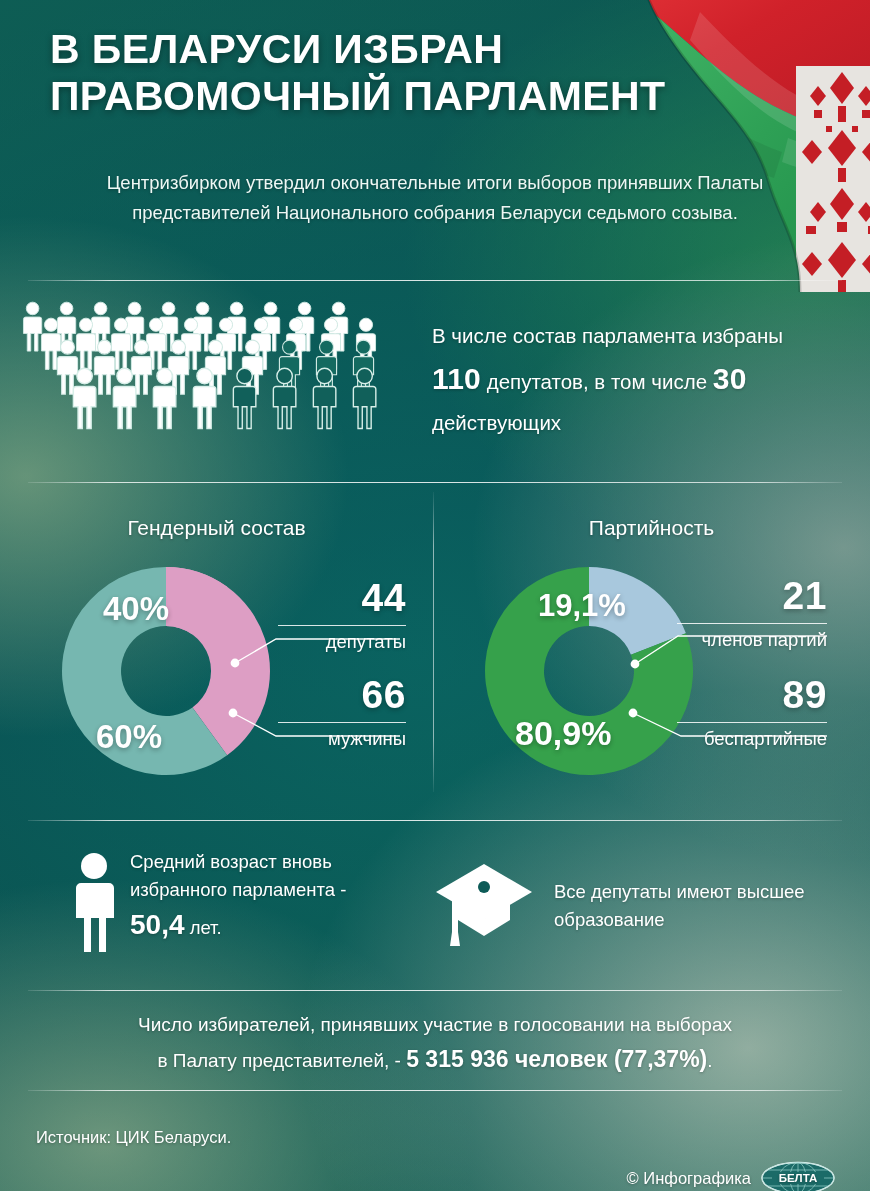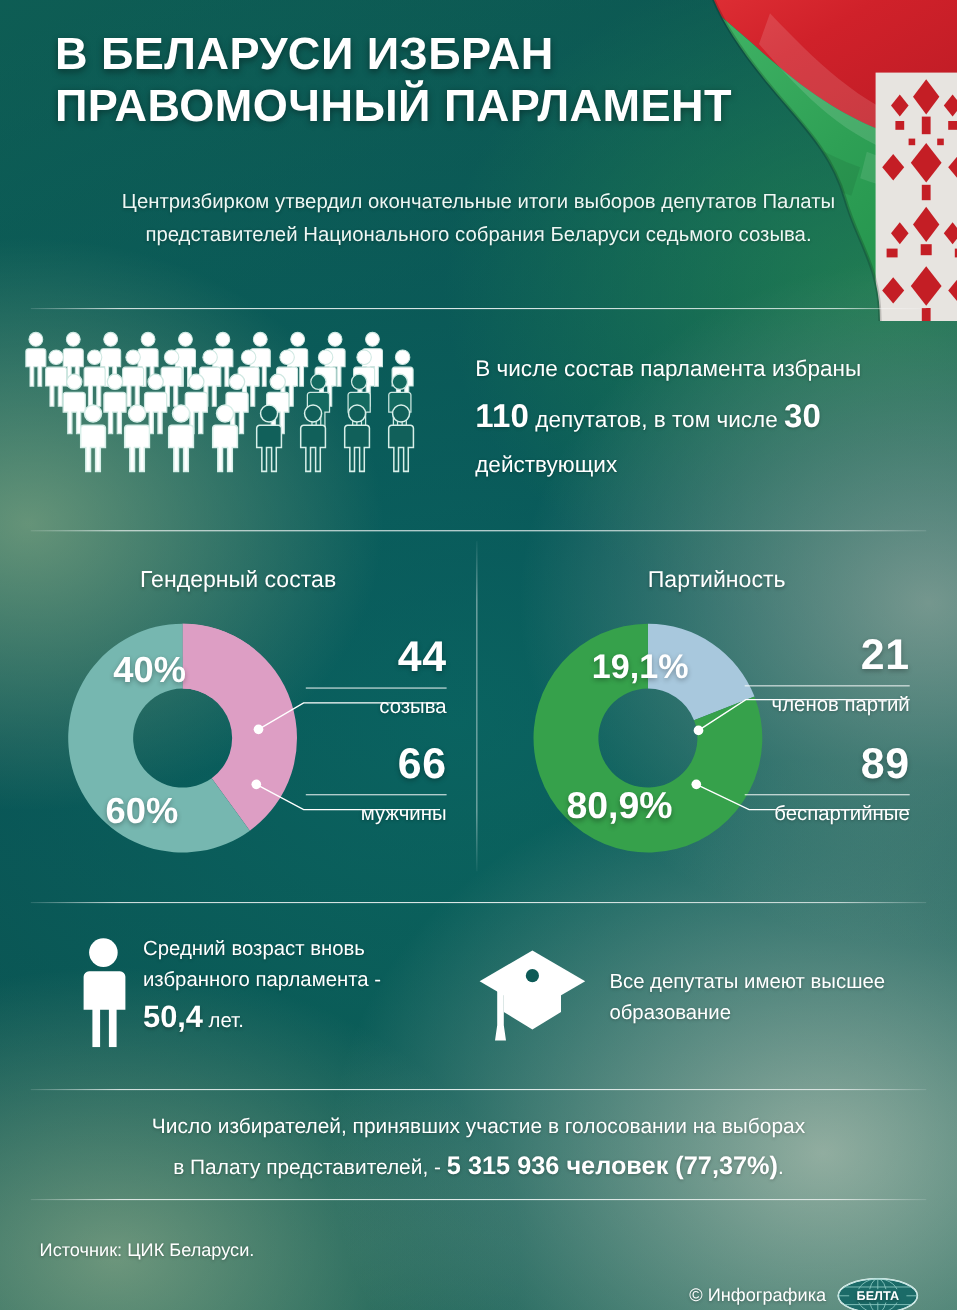--- a/index.html
+++ b/index.html
@@ -224,21 +224,21 @@
       <path d="M96,0 C104,24 122,52 150,86 C178,120 206,146 218,188
                C230,230 250,250 250,300" fill="none" stroke="rgba(0,0,0,.18)" stroke-width="3"></path>
     </svg>
   </div>
 
   <div class="title">
     <div>В БЕЛАРУСИ ИЗБРАН</div>
     <div>ПРАВОМОЧНЫЙ ПАРЛАМЕНТ</div>
   </div>
 
-  <div class="subtitle">Центризбирком утвердил окончательные итоги выборов депутатов Палаты представителей Национального собрания Беларуси седьмого созыва.</div>
+  <div class="subtitle">Центризбирком утвердил окончательные итоги выборов принявших Палаты представителей Национального собрания Беларуси седьмого созыва.</div>
 
   <div class="hr" style="top:280px;"></div>
 
   <div class="people">
     <svg width="392" height="150" viewBox="0 0 392 150">
       <defs>
 
         <g id="pp">
           <circle cx="10" cy="7.5" r="7.3"></circle>
           <path d="M2.0,17.5 h16 a2.6,2.6 0 0 1 2.6,2.6 v16.5 h-4.4 v20.5 h-4.0 v-20.5 h-4.4 v20.5 h-4.0 v-20.5 h-4.4 v-16.5 a2.6,2.6 0 0 1 2.6,-2.6 z"></path>
@@ -413,21 +413,21 @@
     <svg class="leader" width="433" height="290">
       <circle cx="235" cy="155" r="4.4" fill="#ffffff"></circle>
       <path d="M235,155 L276,131 L400,131" fill="none" stroke="#ffffff" stroke-width="1.3"></path>
       <circle cx="233" cy="205" r="4.4" fill="#ffffff"></circle>
       <path d="M233,205 L276,228 L400,228" fill="none" stroke="#ffffff" stroke-width="1.3"></path>
     </svg>
 
     <div class="callout" style="left:278px; top:70px; width:128px;">
       <div class="num">44</div>
       <div class="rule"></div>
-      <div class="lbl">созыва</div>
+      <div class="lbl">депутаты</div>
     </div>
 
     <div class="callout" style="left:278px; top:167px; width:128px;">
       <div class="num">66</div>
       <div class="rule"></div>
       <div class="lbl">мужчины</div>
     </div>
   </div>
 
   <div class="panel" style="left:433px; top:508px; width:437px; height:290px;">

